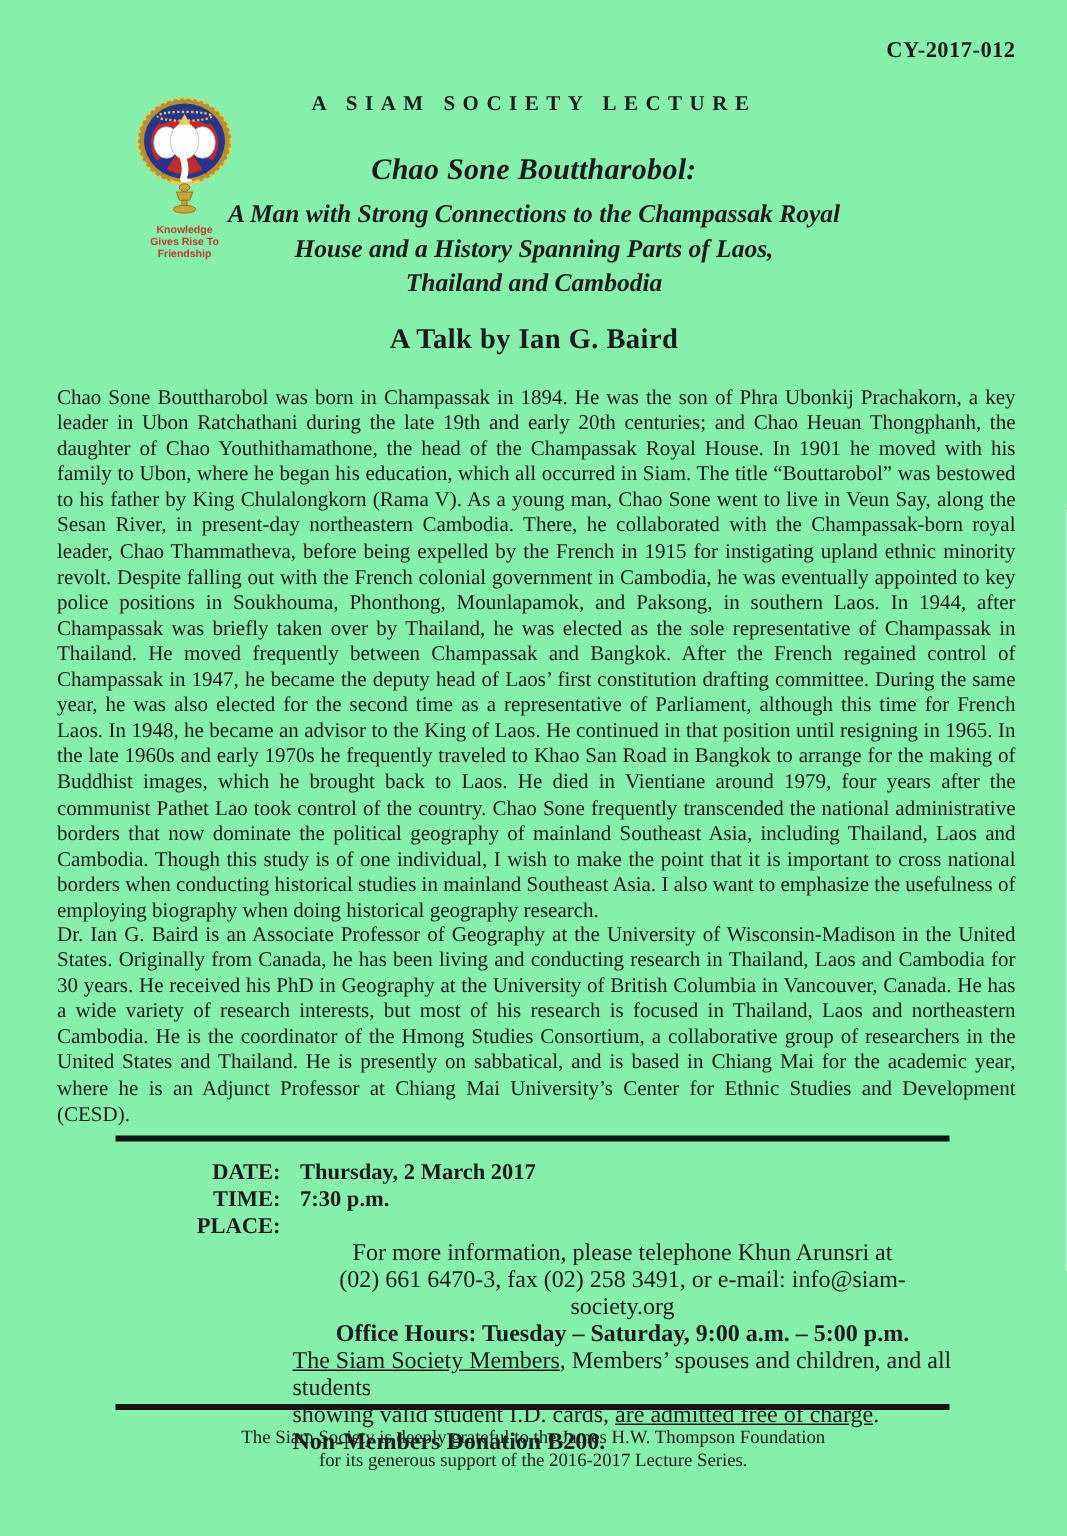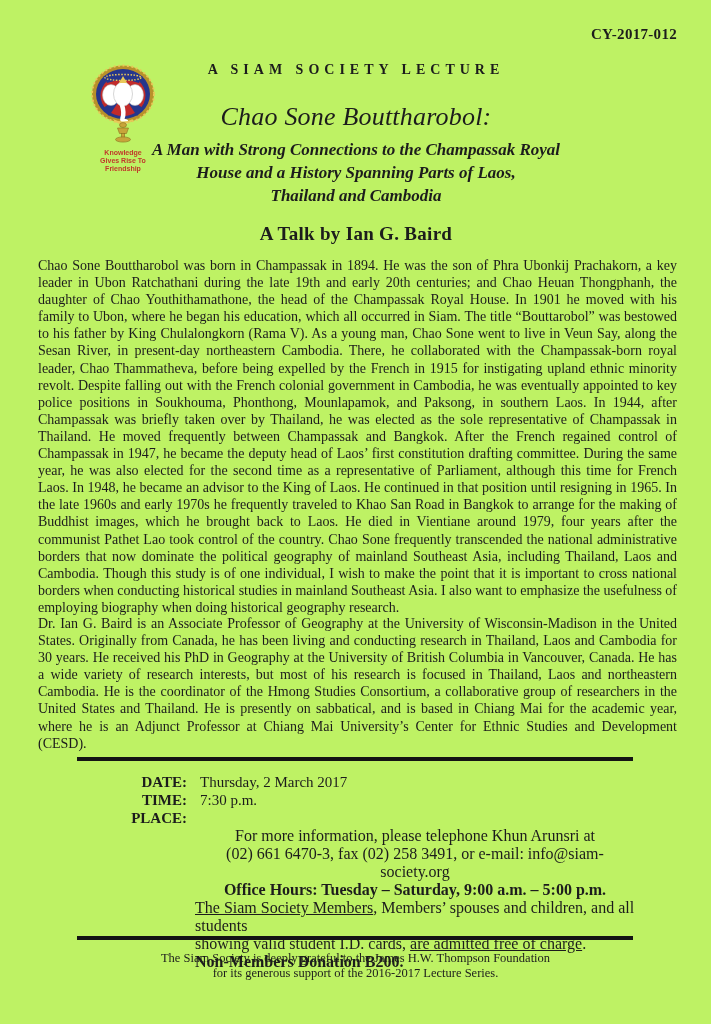--- a/index.html
+++ b/index.html
@@ -1,37 +1,37 @@
 <!DOCTYPE html>
 <html><head>
 <meta charset="utf-8">
 <style>
   html,body{margin:0;padding:0;background:#fdfdfd;}
   .page{
     position:relative;
     width:711px;height:1024px;
-    background:#bef264;
+    background:#86efac;
     font-family:"Liberation Serif","DejaVu Serif",serif;
     color:#1c1c1c;
     overflow:hidden;
   }
   .ref{
     position:absolute;top:26px;right:34px;
     font-size:15px;font-weight:bold;letter-spacing:.3px;
   }
   .header{
     position:absolute;top:62px;left:36px;width:640px;
     text-align:center;
   }
   .lecture-label{
     font-size:14px;font-weight:bold;letter-spacing:5px;
     margin-bottom:24px;
   }
   .title{
-    font-size:26px;font-weight:normal;font-style:italic;
+    font-size:20px;font-weight:bold;font-style:italic;
     margin-bottom:6px;letter-spacing:.2px;
   }
   .subtitle{
     font-size:17px;font-weight:bold;font-style:italic;line-height:23px;
   }
   .talkby{
     font-size:19px;font-weight:bold;margin-top:16px;letter-spacing:.3px;
   }
   .logo{
     position:absolute;top:64px;left:82px;width:82px;text-align:center;
@@ -52,21 +52,21 @@
     position:absolute;left:77px;width:556px;height:4px;background:#141414;
   }
   .rule1{top:757px;}
   .rule2{top:936px;}
   .details{
     position:absolute;top:773px;left:0;width:606px;
     font-size:15px;line-height:18px;
   }
   .detail-row{display:flex;}
   .detail-label{width:187px;text-align:right;font-weight:bold;}
-  .detail-value{padding-left:13px;font-weight:normal;}
+  .detail-value{padding-left:13px;font-weight:bold;}
   .detail-sub{margin-left:195px;width:440px;font-size:16px;}
   .centered{text-align:center;}
   .bold{font-weight:bold;}
   .u{text-decoration:underline;}
   .footer{
     position:absolute;top:951px;left:0;width:711px;
     text-align:center;font-size:12.5px;line-height:15px;
   }
 </style>
 </head>

